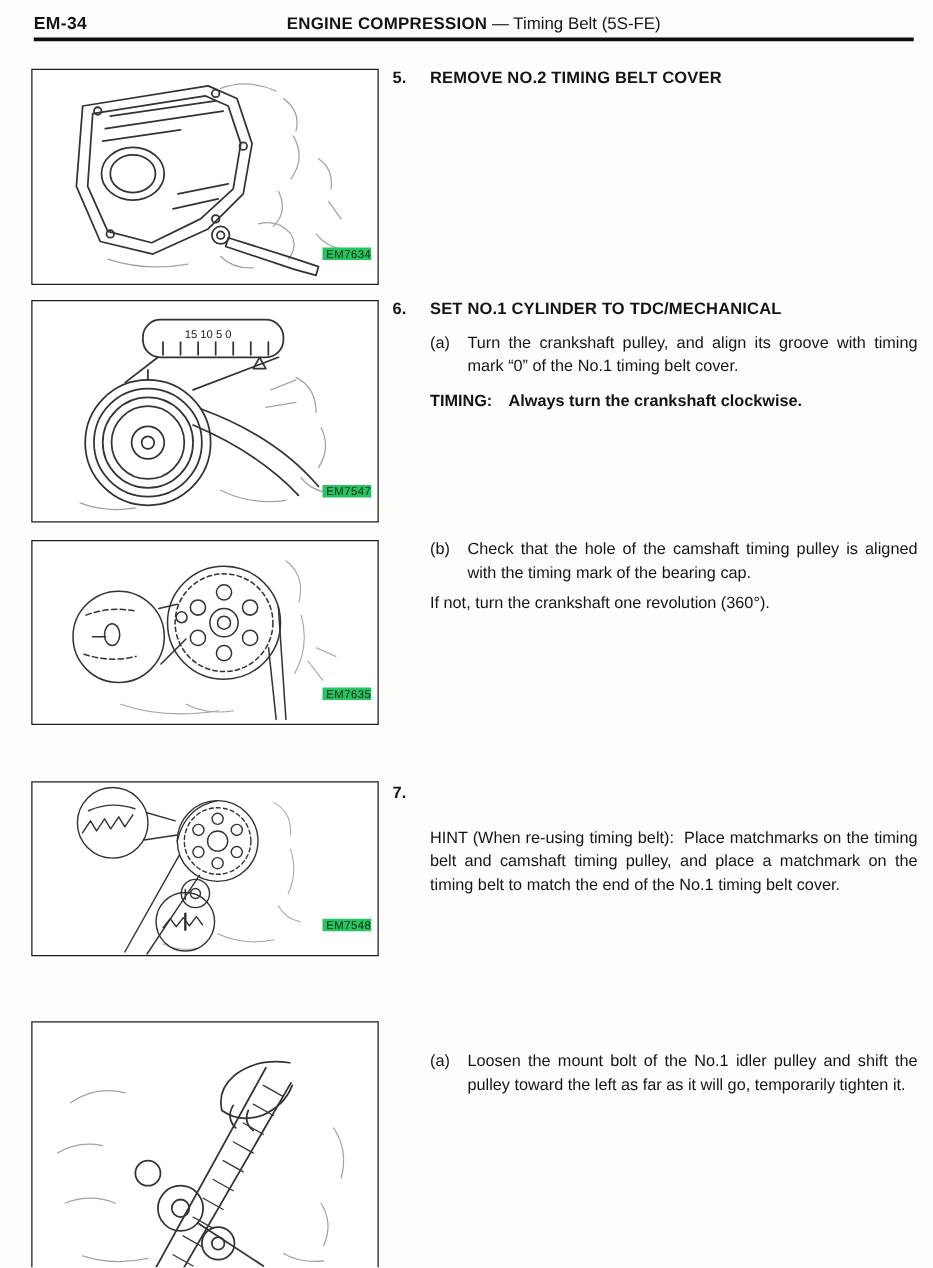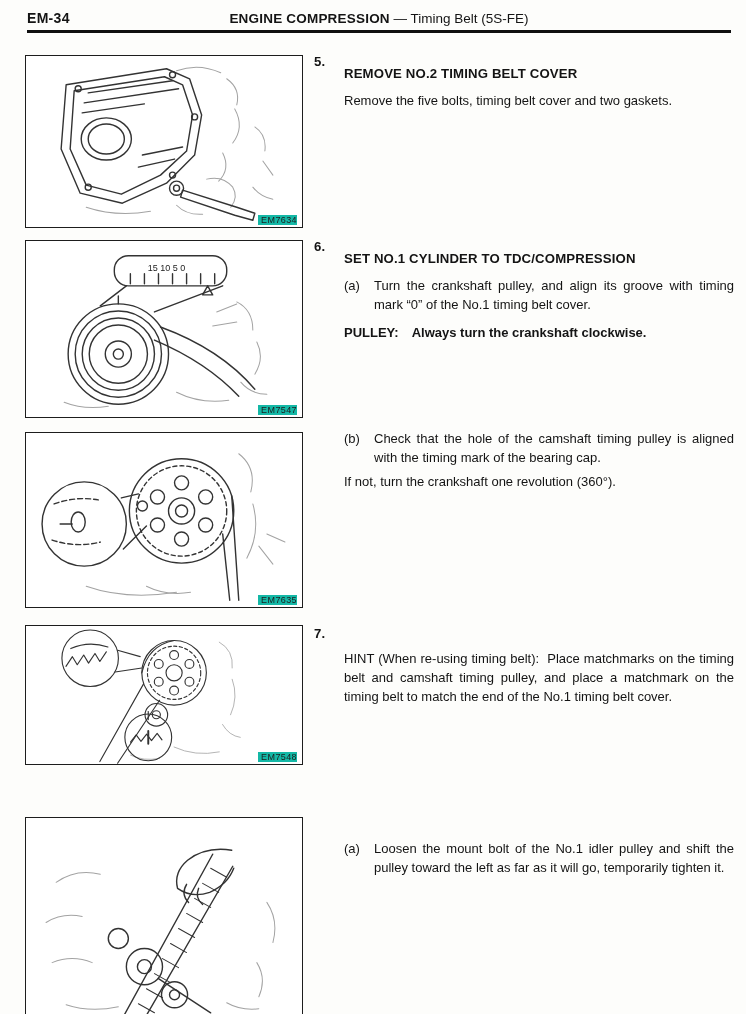--- a/index.html
+++ b/index.html
@@ -29,32 +29,32 @@
     top: 3px; font-size: 13.5px; white-space: nowrap;
   }
   .header-title .bold { font-weight: bold; letter-spacing: .2px; }
   
   .figure {
     position: absolute; left: 25px; width: 278px;
     border: 1.6px solid #1d1d1d; background: #fff;
   }
   .figure svg { display: block; width: 100%; height: 100%; }
   .fig-code {
-    position: absolute; right: 5px; bottom: 2px;
+    position: absolute; right: 5px; bottom: 19px;
     font-size: 9px; letter-spacing: .4px; color: #1d1d1d;
-    background: #14b8a6; padding-left: 3px;
+    background: #22c55e; padding-left: 3px;
   }
   
   .text-block {
     position: absolute; left: 314px; width: 420px;
     font-size: 13px; line-height: 1.46;
   }
   .step-head { display: flex; font-weight: bold; font-size: 13.2px; letter-spacing: .15px; }
   .step-no { width: 30px; flex: none; }
-  .step-title { flex: 1; max-width: 372px; margin-top: 12px; }
+  .step-title { flex: 1; max-width: 372px; }
   .content { margin-left: 30px; margin-top: 9px; }
   .para { margin: 0; text-align: justify; }
   .sub { display: flex; }
   .sub-label { width: 30px; flex: none; }
   .sub-text { flex: 1; text-align: justify; }
   .notice { font-weight: bold; margin-top: 9px; }
   .notice-label { margin-right: 13px; }
   .follow { margin-top: 5px; }
   .ink { stroke: #333; stroke-width: 1.4; fill: none; stroke-linecap: round; stroke-linejoin: round; }
   .ink-light { stroke: #a3a3a3; stroke-width: 1; fill: none; stroke-linecap: round; }
@@ -119,21 +119,21 @@
         <rect x="88" y="14" width="112" height="30" rx="14"></rect>
         <path d="M104,32 v10 M118,32 v10 M132,32 v10 M146,32 v10 M160,32 v10 M174,32 v10 M188,32 v10"></path>
         <path d="M181,44 l-5,9 h10 Z"></path>
         <path d="M100,44 L74,64 M196,44 L128,70"></path>
       </g>
       <text x="140" y="29" font-size="9" fill="#222" text-anchor="middle" font-family="Liberation Sans, sans-serif">15 10 5 0</text>
     </svg>
     <span class="fig-code">EM7547</span>
   </div>
 
-  <div class="figure" style="top:432px;height:176px;">
+  <div class="figure" style="top:432px;height:148px;">
     <svg viewBox="0 0 275 168">
       <g class="ink-light">
         <path d="M212,18 q18,14 12,38 M226,68 q8,28 -6,54 M60,150 q40,14 90,6"></path>
         <path d="M232,110 l14,18 M240,98 l18,8 M120,150 q20,10 44,6"></path>
       </g>
       <g class="ink">
         <circle cx="155" cy="75" r="52"></circle>
         <circle cx="155" cy="75" r="45" stroke-dasharray="4 3"></circle>
         <circle cx="155" cy="75" r="13"></circle>
         <circle cx="155" cy="75" r="6"></circle>
@@ -210,56 +210,53 @@
       </g>
     </svg>
     <span class="fig-code">EM3296</span>
   </div>
 
   <div class="text-block" style="top:52px;">
     <div class="step-head">
       <span class="step-no">5.</span>
       <span class="step-title">REMOVE NO.2 TIMING BELT COVER</span>
     </div>
-    <div class="content">
-      <p class="para">Remove the five bolts, timing belt cover and two gaskets.</p>
-    </div>
   </div>
 
   <div class="text-block" style="top:237px;">
     <div class="step-head">
       <span class="step-no">6.</span>
-      <span class="step-title">SET NO.1 CYLINDER TO TDC/COMPRESSION</span>
+      <span class="step-title">SET NO.1 CYLINDER TO TDC/MECHANICAL</span>
     </div>
     <div class="content">
       <div class="sub">
         <span class="sub-label">(a)</span>
         <span class="sub-text">Turn the crankshaft pulley, and align its groove with timing mark “0” of the No.1 timing belt cover.</span>
       </div>
       <p class="para notice">
-        <span class="notice-label">PULLEY:</span><span>Always turn the crankshaft clockwise.</span>
+        <span class="notice-label">TIMING:</span><span>Always turn the crankshaft clockwise.</span>
       </p>
     </div>
   </div>
 
   <div class="text-block" style="top:430px;">
     <div class="content" style="margin-top:0;">
       <div class="sub">
         <span class="sub-label">(b)</span>
         <span class="sub-text">Check that the hole of the camshaft timing pulley is aligned with the timing mark of the bearing cap.</span>
       </div>
       <p class="para follow">If not, turn the crankshaft one revolution (360°).</p>
     </div>
   </div>
 
   <div class="text-block" style="top:624px;">
     <div class="step-head">
       <span class="step-no">7.</span>
     </div>
-    <div class="content" style="margin-top:7px;">
+    <div class="content" style="margin-top:18px;">
       <p class="para">HINT (When re-using timing belt):&nbsp; Place matchmarks on the timing belt and camshaft timing pulley, and place a matchmark on the timing belt to match the end of the No.1 timing belt cover.</p>
     </div>
   </div>
 
   <div class="text-block" style="top:840px;">
     <div class="content" style="margin-top:0;">
       <div class="sub">
         <span class="sub-label">(a)</span>
         <span class="sub-text">Loosen the mount bolt of the No.1 idler pulley and shift the pulley toward the left as far as it will go, temporarily tighten it.</span>
       </div>

